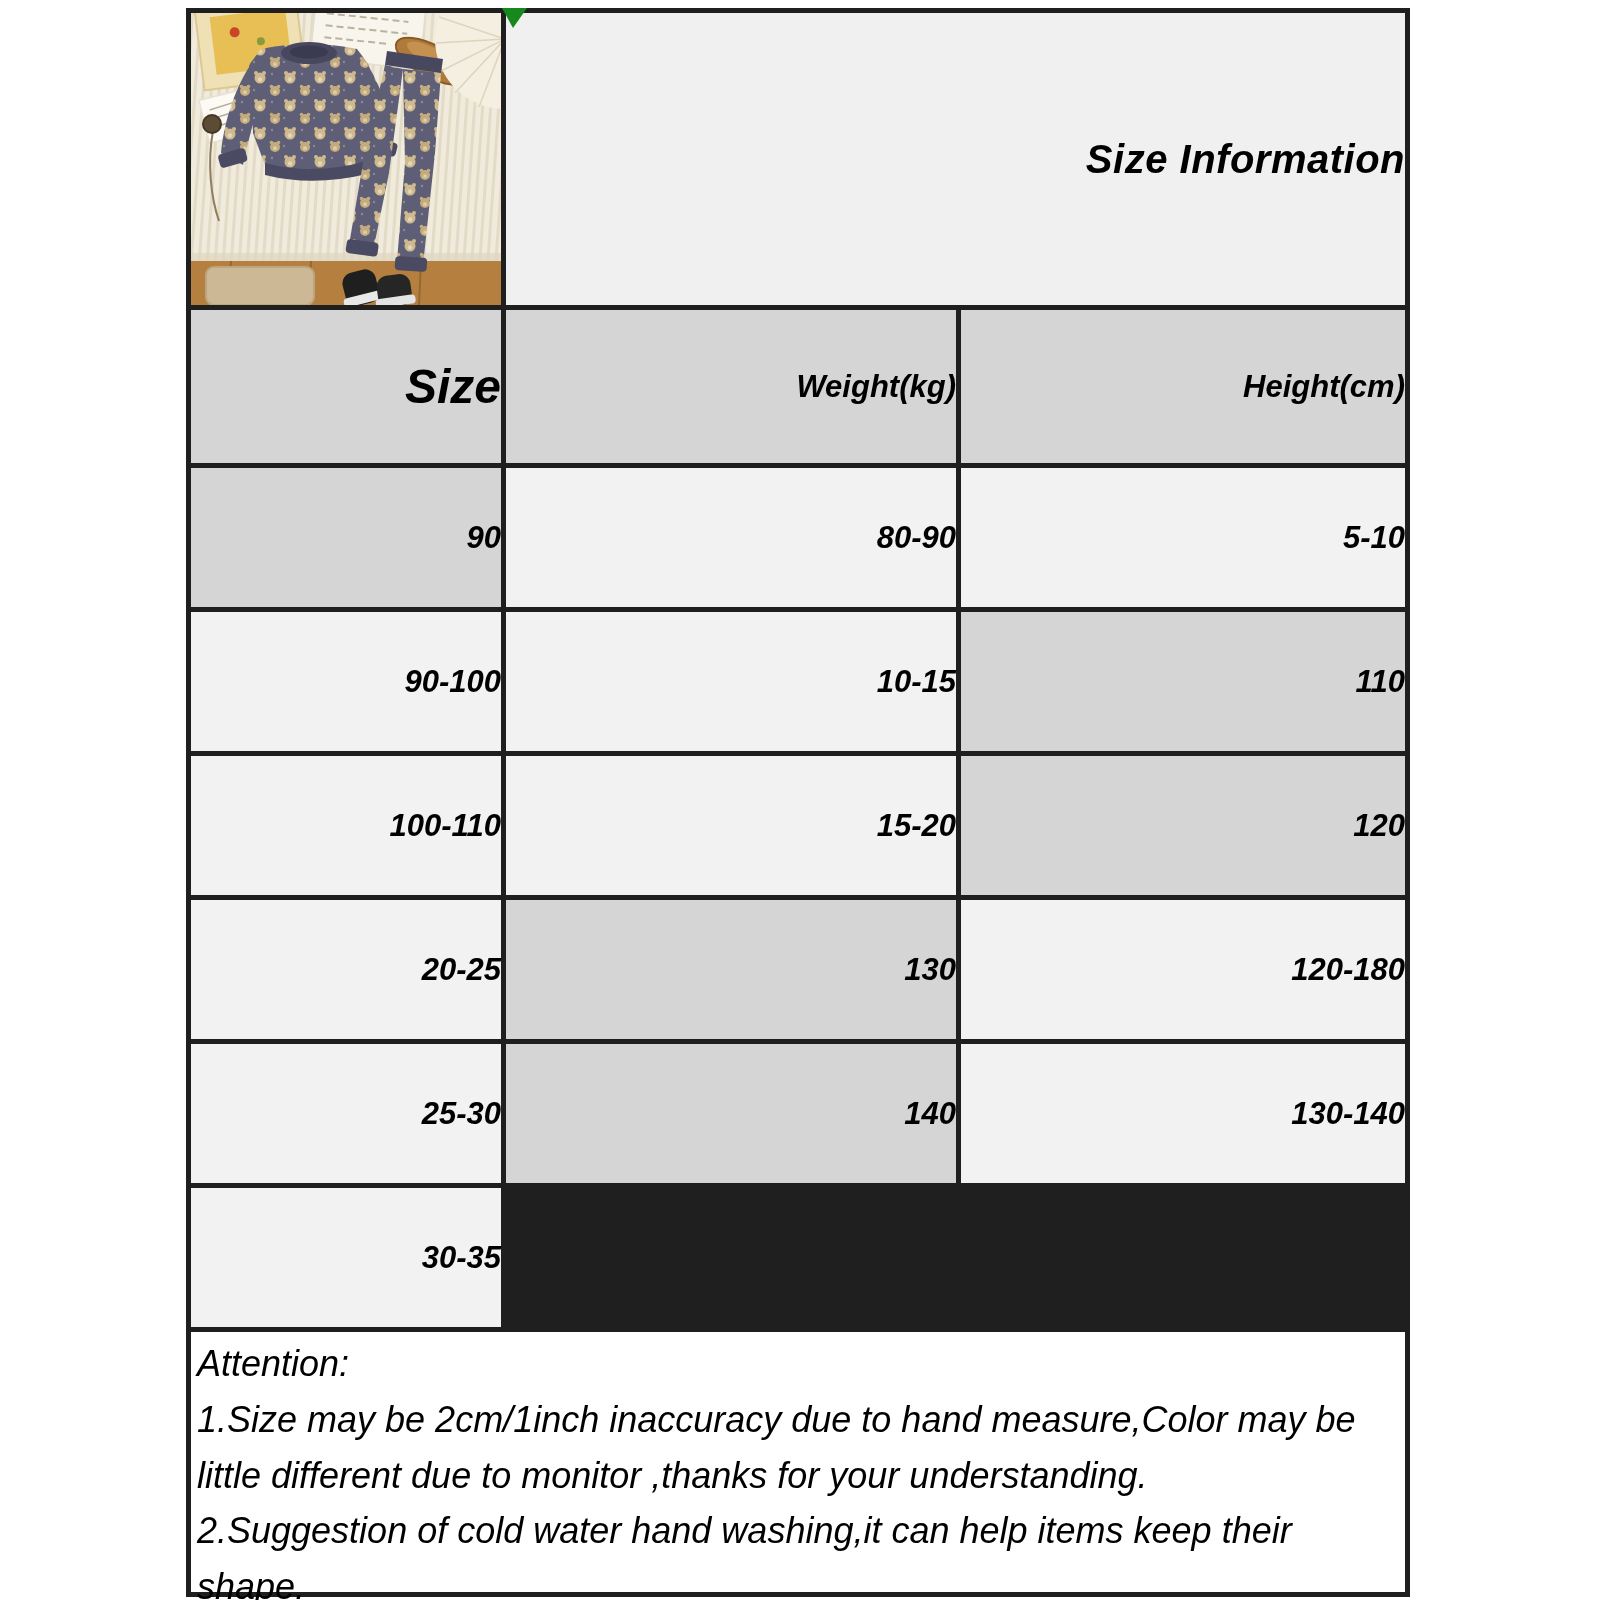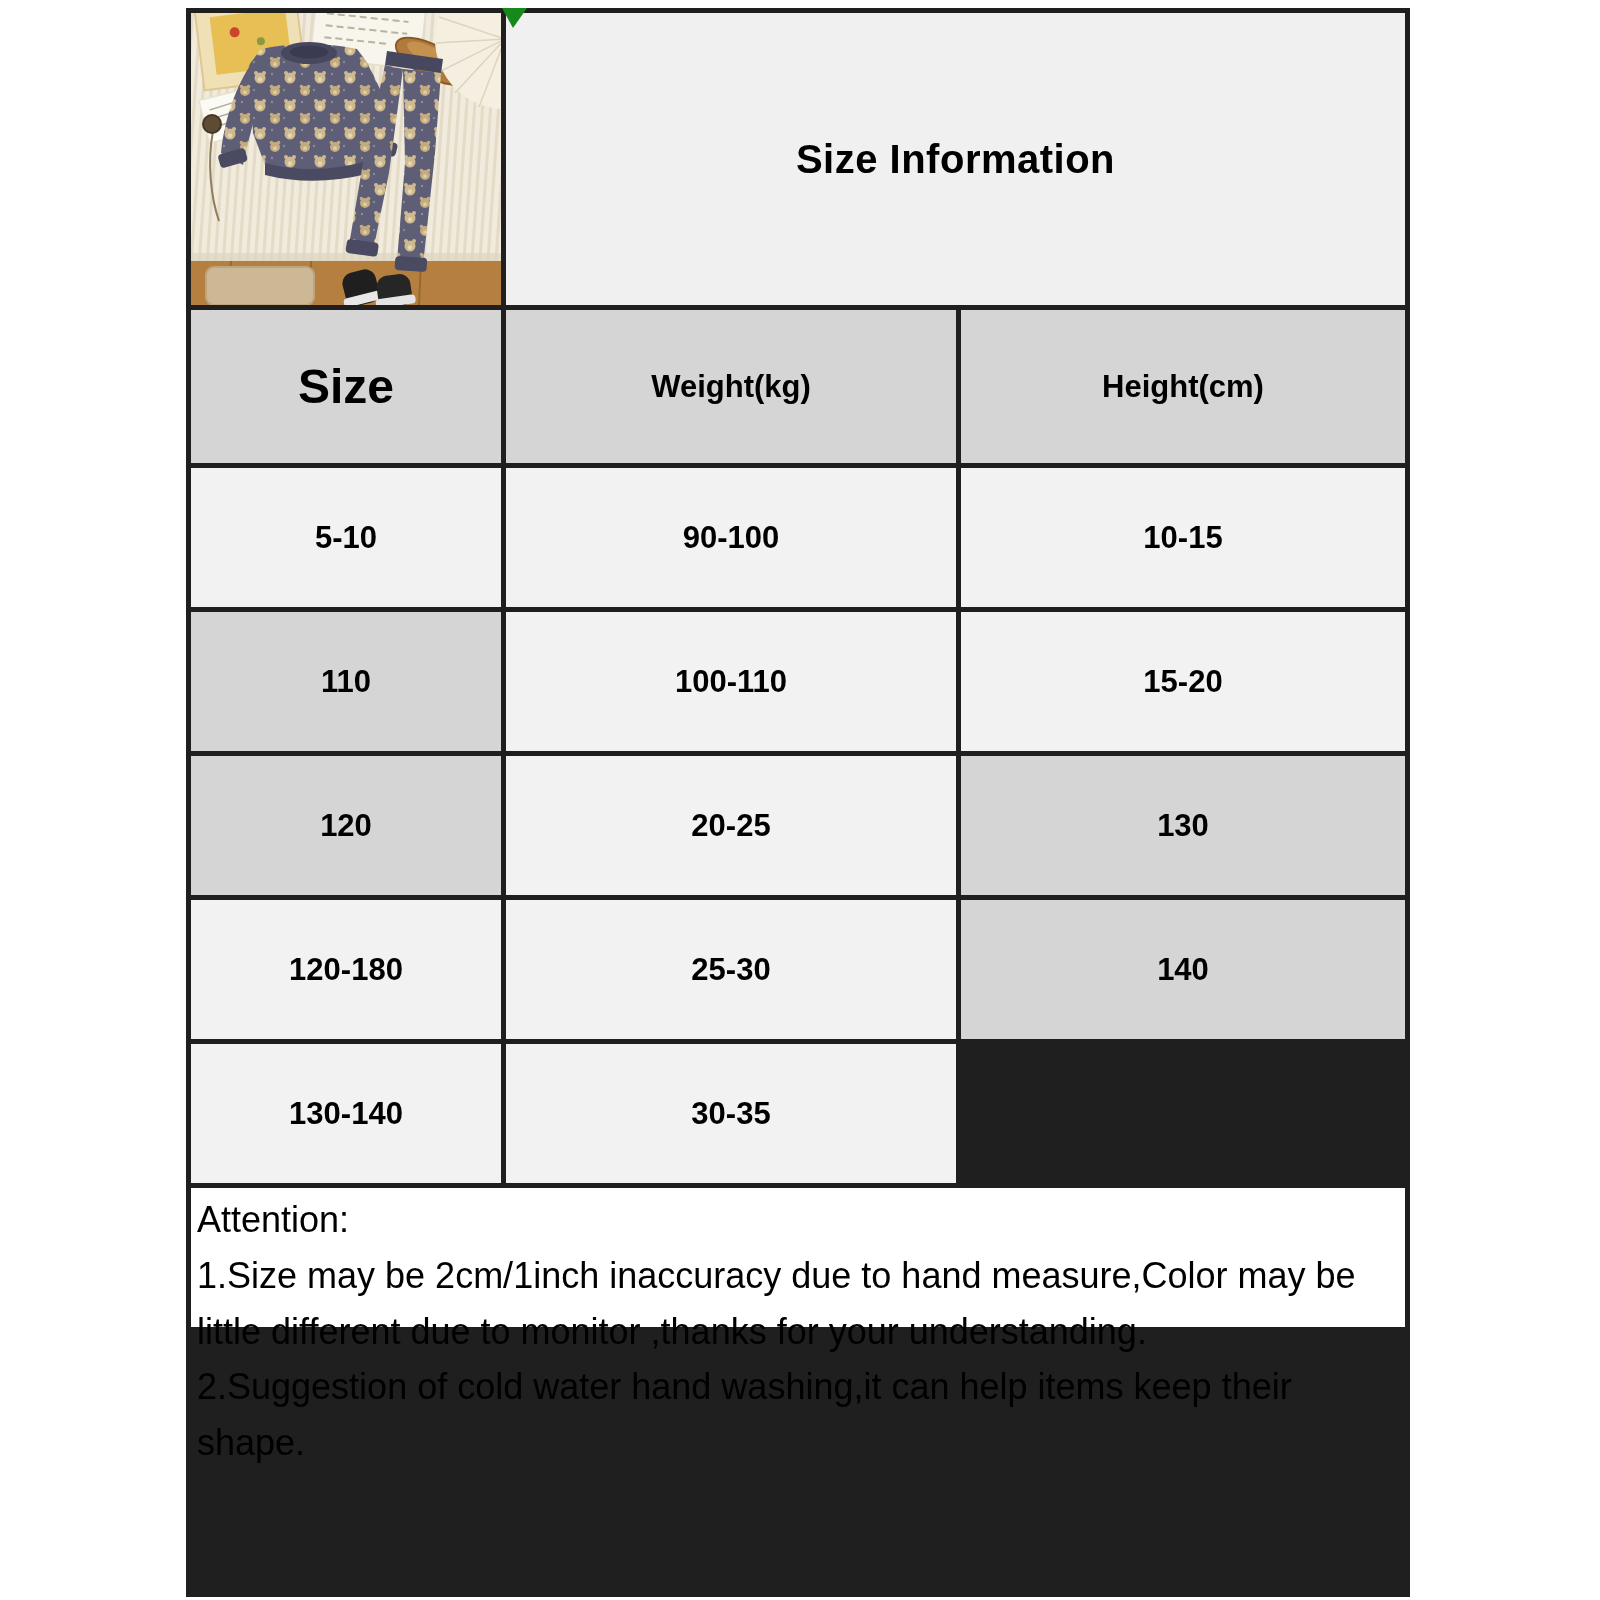--- a/index.html
+++ b/index.html
@@ -27,22 +27,23 @@
     background: #1f1f1f;          
     border: 5px solid #1f1f1f;
     display: grid;
     grid-template-columns: 310px 450px 444px;
     grid-template-rows: 292px 153px repeat(6, 139px) 260px;
     gap: 5px;
   }
   .cell {
     display: flex;
     align-items: center;
-    justify-content: center;
+    justify-content: flex-end;
     color: #000000;
+    font-style: italic;
   }
   .cell-photo {
     grid-column: 1;
     grid-row: 1;
     background: #efe9d9;
     overflow: hidden;
     padding: 0;
   }
   .cell-photo svg { width: 100%; height: 100%; display: block; }
   .cell-title {
@@ -195,20 +196,22 @@
 
     <div class="cell cell-title">
       <span class="corner-flag"></span>
       <span class="title-text">Size Information</span>
     </div>
 
     <div class="cell c-size-h">Size</div>
     <div class="cell c-colh">Weight(kg)</div>
     <div class="cell c-colh">Height(cm)</div>
 
+    <div class="cell c-label">90</div>
+    <div class="cell c-data">80-90</div>
     <div class="cell c-data">5-10</div>
 
     <div class="cell c-data">90-100</div>
     <div class="cell c-data">10-15</div>
 
     <div class="cell c-label">110</div>
     <div class="cell c-data">100-110</div>
     <div class="cell c-data">15-20</div>
 
     <div class="cell c-label">120</div>

